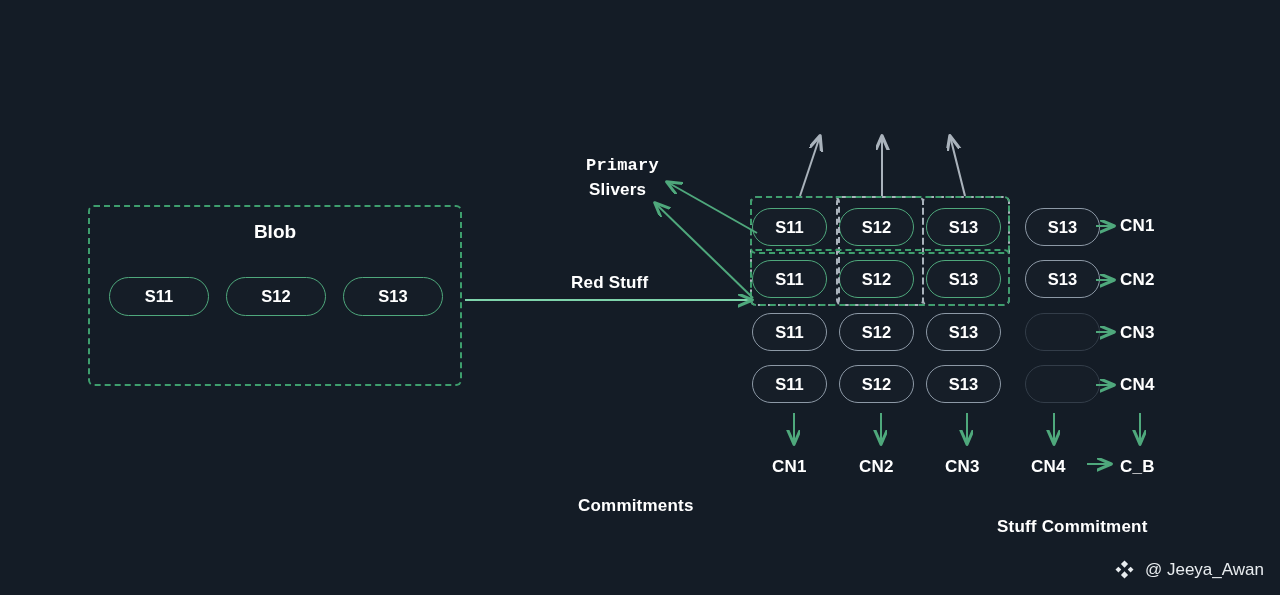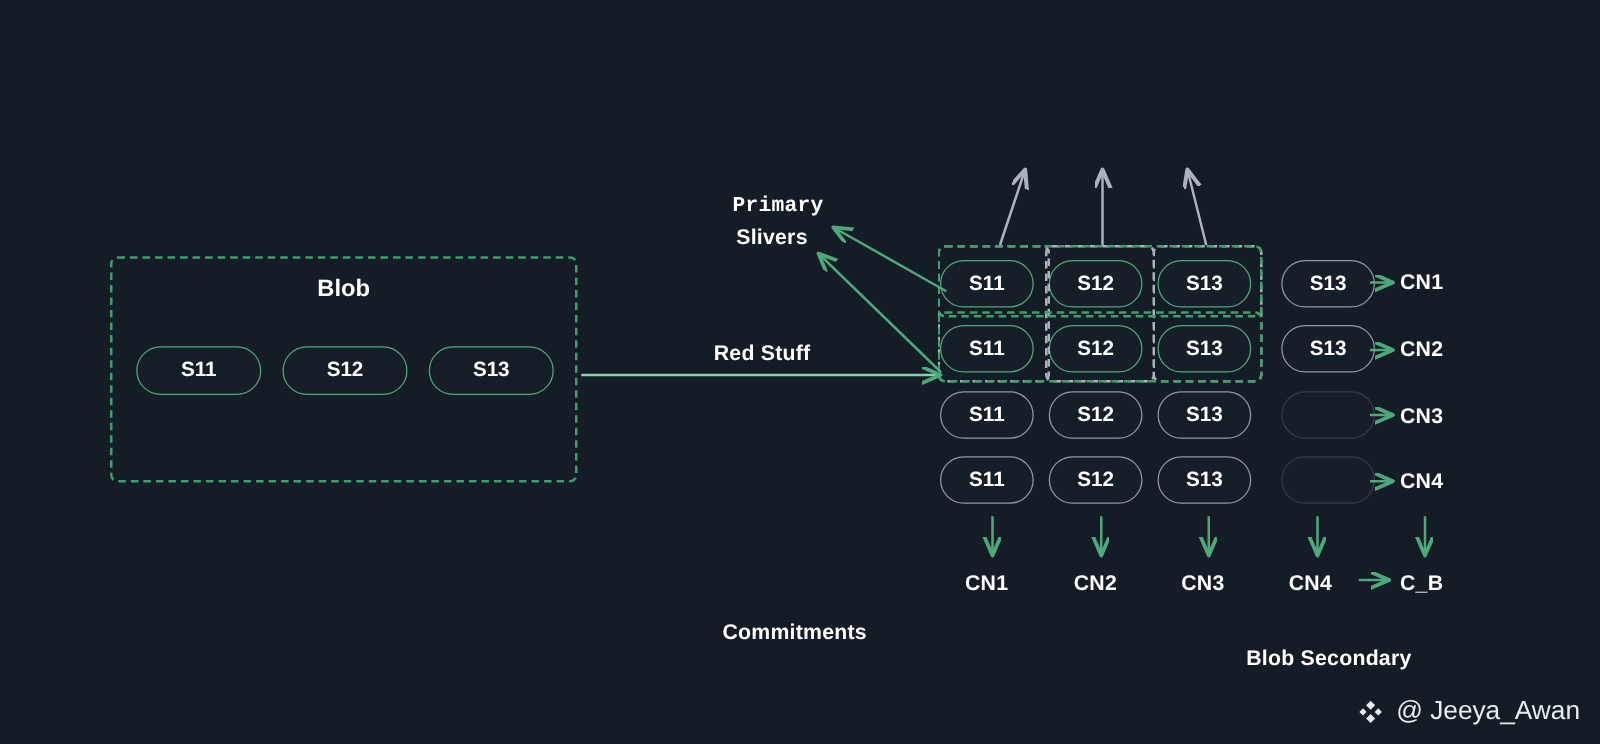--- a/index.html
+++ b/index.html
@@ -65,21 +65,21 @@
   .dash-band{
     position:absolute;border:2.5px dashed #3e9e6d;border-radius:6px;box-sizing:border-box;
   }
   .dash-col{
     position:absolute;border:2.5px dashed #a9b2bb;border-radius:6px;box-sizing:border-box;
   }
 
   #watermark{
     position:absolute;right:16px;bottom:14px;
     display:flex;align-items:center;gap:9px;
-    color:#e8ecef;font-size:21px;
+    color:#e8ecef;font-size:17px;
   }
   #wm-logo{width:23px;height:23px;flex:0 0 auto;}
 </style>
 </head>
 <body>
 
 <div id="stage">
 
   <div id="blob-box">
     <div id="blob-title">Blob</div>
@@ -129,21 +129,21 @@
   <div class="dash-col" style="left:836px;top:196px;width:88px;height:110px;"></div>
   <div class="dash-col" style="left:922px;top:196px;width:88px;height:110px;"></div>
 
   <div class="dash-band" style="left:750px;top:196px;width:260px;height:58px;"></div>
   <div class="dash-band" style="left:750px;top:249px;width:260px;height:57px;"></div>
 
   <div class="lbl lbl-17" style="left:586px;top:156px;font-family:Liberation Mono, monospace;">Primary</div>
   <div class="lbl lbl-17" style="left:589px;top:180px;">Slivers</div>
   <div class="lbl lbl-17" style="left:571px;top:273px;">Red Stuff</div>
   <div class="lbl lbl-17" style="left:578px;top:474px;margin-top:22px;">Commitments</div>
-  <div class="lbl lbl-17" style="left:997px;top:517px;">Blob Secondary</div>
+  <div class="lbl lbl-17" style="left:997px;top:517px;">Stuff Commitment</div>
 
   <div class="lbl lbl-17" style="left:1120px;top:216px;">CN1</div>
   <div class="lbl lbl-17" style="left:1120px;top:270px;">CN2</div>
   <div class="lbl lbl-17" style="left:1120px;top:323px;">CN3</div>
   <div class="lbl lbl-17" style="left:1120px;top:375px;">CN4</div>
 
   <div class="lbl lbl-17" style="left:772px;top:457px;">CN1</div>
   <div class="lbl lbl-17" style="left:859px;top:457px;">CN2</div>
   <div class="lbl lbl-17" style="left:945px;top:457px;">CN3</div>
   <div class="lbl lbl-17" style="left:1031px;top:457px;">CN4</div>

